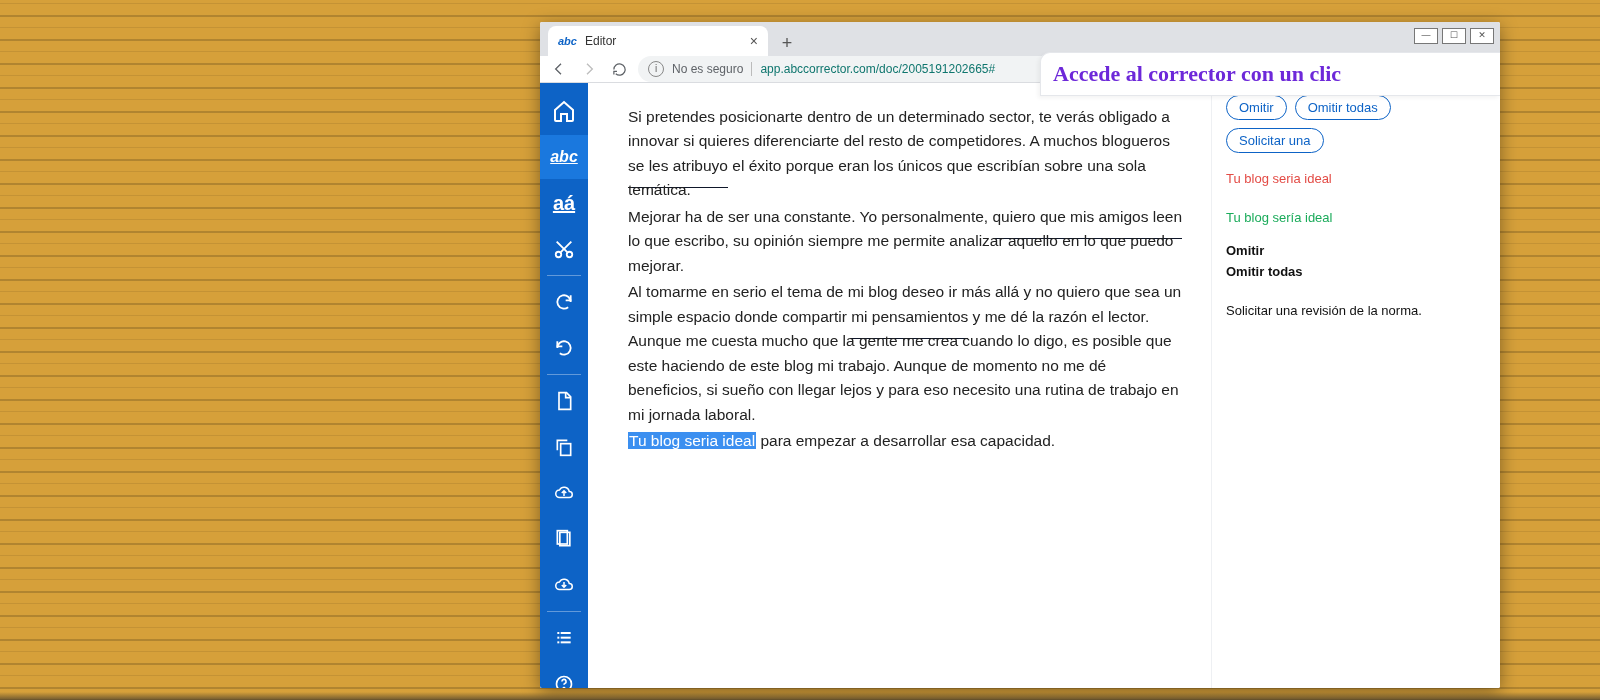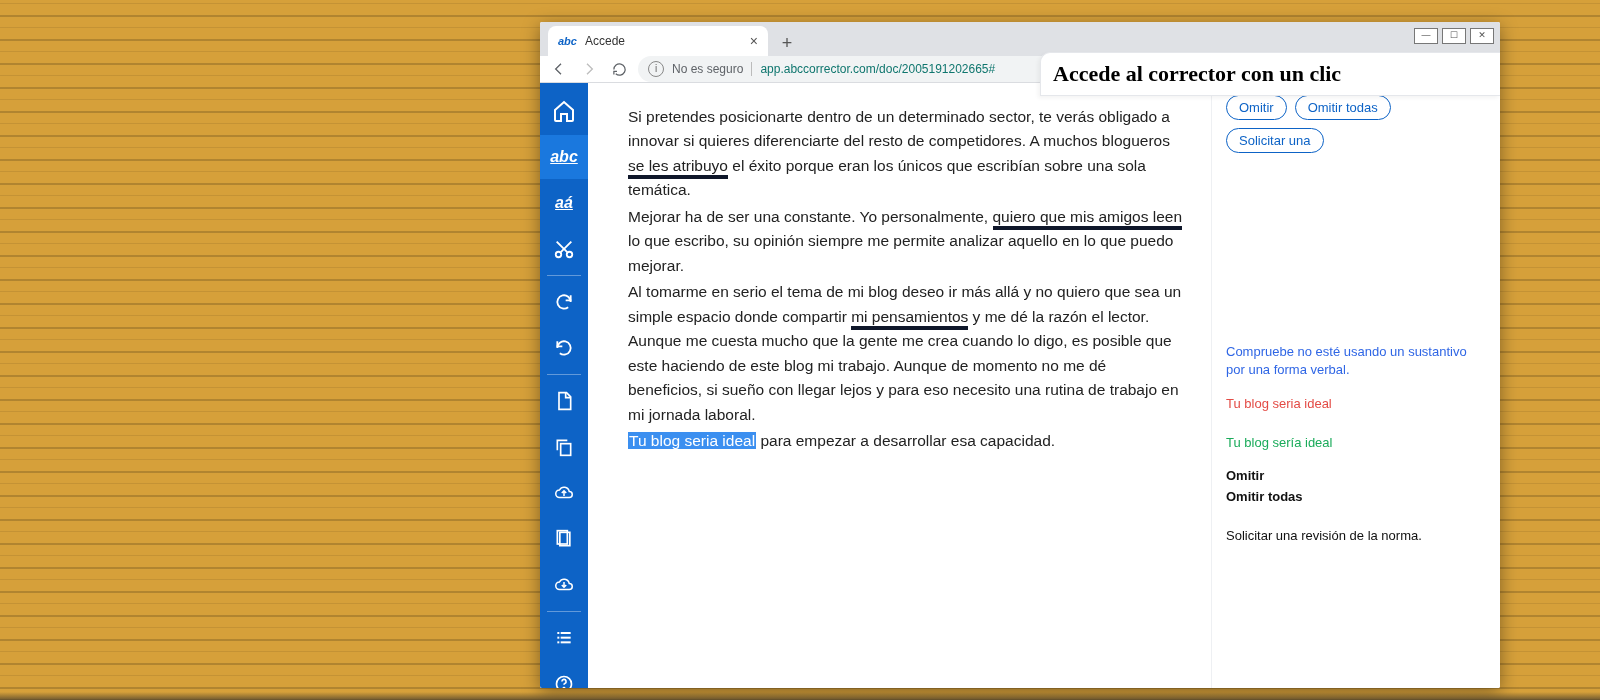--- a/index.html
+++ b/index.html
@@ -17,29 +17,29 @@
 .nav-ico{width:22px;height:22px;display:flex;align-items:center;justify-content:center;color:#5f6368;cursor:pointer}
 .nav-ico.disabled{color:#bdbdbd;cursor:default}
 .url-pill{flex:1;height:26px;background:#f1f3f4;border-radius:14px;display:flex;align-items:center;padding:0 10px;gap:8px;font-size:12px;color:#5f6368}
 .url-info{width:14px;height:14px;border:1px solid #888;border-radius:50%;font-size:10px;line-height:13px;text-align:center;color:#666}
 .url-sep{width:1px;height:14px;background:#bbb}
 .url-text{color:#0f766e}
 .ext-pill{display:flex;align-items:center;border:2px solid #0d3fa3;border-radius:14px;padding:2px 6px;gap:4px;color:#0d3fa3;font-size:11px;font-style:italic;font-weight:700}
 .avatar{width:22px;height:22px;border-radius:50%;background:#5f6368;display:flex;align-items:center;justify-content:center}
 .avatar svg{fill:#fff}
 .kebab{font-size:18px;color:#5f6368;cursor:pointer;padding:0 2px}
-.promo{position:absolute;left:500px;top:30px;right:0;height:42px;background:#fff;border-radius:10px 0 0 0;border:1px solid #e5e7eb;border-right:none;display:flex;align-items:center;padding:0 12px;font-family:Georgia,serif;font-weight:700;font-size:22px;color:#000000;z-index:30;box-shadow:-2px 2px 4px rgba(0,0,0,.05)}
+.promo{position:absolute;left:500px;top:30px;right:0;height:42px;background:#fff;border-radius:10px 0 0 0;border:1px solid #e5e7eb;border-right:none;display:flex;align-items:center;padding:0 12px;font-family:Georgia,serif;font-weight:700;font-size:22px;color:#6d28d9;z-index:30;box-shadow:-2px 2px 4px rgba(0,0,0,.05)}
 .app{flex:1;display:flex;position:relative;background:#fff}
 .sidebar{width:48px;background:#0d63c6;display:flex;flex-direction:column;align-items:center;padding-top:6px;gap:2px}
 .sb-item{width:48px;height:44px;display:flex;align-items:center;justify-content:center;color:#fff;cursor:pointer}
 .sb-item.hl{background:#1a78de}
 .sb-divider{width:34px;height:1px;background:rgba(255,255,255,.35);margin:2px 0}
 .editor{flex:1;padding:22px 28px 12px 40px;font-size:15.5px;line-height:1.58;color:#222;overflow:hidden}
 .editor p{margin:0 0 2px 0}
-.u-green{border-bottom:4px solid #0f172a;padding-bottom:1px}
+.u-green{border-bottom:1px solid #0f172a;padding-bottom:13px}
 .sel{background:#3b8ff0;color:#fff;padding:0 1px}
 .rightpanel{width:260px;border-left:1px solid #eef0f3;padding:12px 14px 8px 14px;display:flex;flex-direction:column;font-size:13px}
 .chips{display:flex;gap:8px;flex-wrap:wrap}
 .chip{border:1px solid #0d63c6;color:#0d63c6;border-radius:14px;padding:4px 12px;font-size:13px;cursor:pointer;background:#fff}
 .hint{color:#2f66e5;font-size:13px;line-height:1.35;margin-top:190px}
 .sug-red{color:#e34b45;margin-top:18px}
 .sug-green{color:#1aab5a;margin-top:24px}
 .act{margin-top:18px;font-weight:700;color:#111;cursor:pointer}
 .act2{margin-top:6px;font-weight:700;color:#111;cursor:pointer}
 .act3{margin-top:24px;color:#111;cursor:pointer}
@@ -54,21 +54,21 @@
 
     <div class="win-ctrls">
       <div class="win-btn">—</div>
       <div class="win-btn">☐</div>
       <div class="win-btn">✕</div>
     </div>
 
     <div class="tabstrip">
       <div class="tab">
         <span class="tab-fav">abc</span>
-        <span>Accede</span>
+        <span>Editor</span>
         <span class="tab-close">×</span>
       </div>
       <div class="newtab">+</div>
     </div>
 
     <div class="addrbar">
       <div class="nav-ico">
           <svg width="16" height="16" viewBox="0 0 24 24" fill="none" stroke="#5f6368" stroke-width="2">
             <path d="M15 4l-8 8 8 8"></path>
           </svg>
@@ -110,21 +110,21 @@
       <div class="sidebar">
         <div class="sb-item">
             <svg width="24" height="24" viewBox="0 0 24 24" fill="none" stroke="#fff" stroke-width="2">
               <path d="M3 11l9-8 9 8v10a1 1 0 0 1-1 1h-5v-7h-6v7H4a1 1 0 0 1-1-1z"></path>
             </svg>
           </div>
         <div class="sb-item hl">
             <span style="font-style:italic;font-weight:700;text-decoration:underline;font-size:16px">abc</span>
           </div>
         <div class="sb-item">
-            <span style="font-style:italic;font-weight:700;text-decoration:underline;font-size:16px">aá</span>
+            <span style="font-weight:700;text-decoration:underline;font-size:20px">aá</span>
           </div>
         <div class="sb-item">
             <svg width="22" height="22" viewBox="0 0 24 24" fill="none" stroke="#fff" stroke-width="2">
               <circle cx="6" cy="18" r="3"></circle>
               <circle cx="18" cy="18" r="3"></circle>
               <path d="M8.5 15.5L20 4M15.5 15.5L4 4"></path>
             </svg>
           </div>
         <div class="sb-divider"></div>
         <div class="sb-item">
@@ -196,21 +196,20 @@
         <p><span>Al tomarme en serio el tema de mi blog deseo ir más allá y no quiero que sea un simple espacio donde compartir </span><span class="u-green">mi pensamientos</span><span> y me dé la razón el lector. Aunque me cuesta mucho que la gente me crea cuando lo digo, es posible que este haciendo de este blog mi trabajo. Aunque de momento no me dé beneficios, si sueño con llegar lejos y para eso necesito una rutina de trabajo en mi jornada laboral.</span></p>
         <p><span class="sel">Tu blog seria ideal</span><span> para empezar a desarrollar esa capacidad.</span></p>
       </div>
 
       <div class="rightpanel">
         <div class="chips">
           <div class="chip">Omitir</div>
           <div class="chip">Omitir todas</div>
           <div class="chip">Solicitar una</div>
         </div>
-        <div class="hint">Compruebe no esté usando un sustantivo por una forma verbal.</div>
         <div class="sug-red">Tu blog seria ideal</div>
         <div class="sug-green">Tu blog sería ideal</div>
         <div class="act">Omitir</div>
         <div class="act2">Omitir todas</div>
         <div class="act3">Solicitar una revisión de la norma.</div>
       </div>
 
     </div>
 
   </div>

